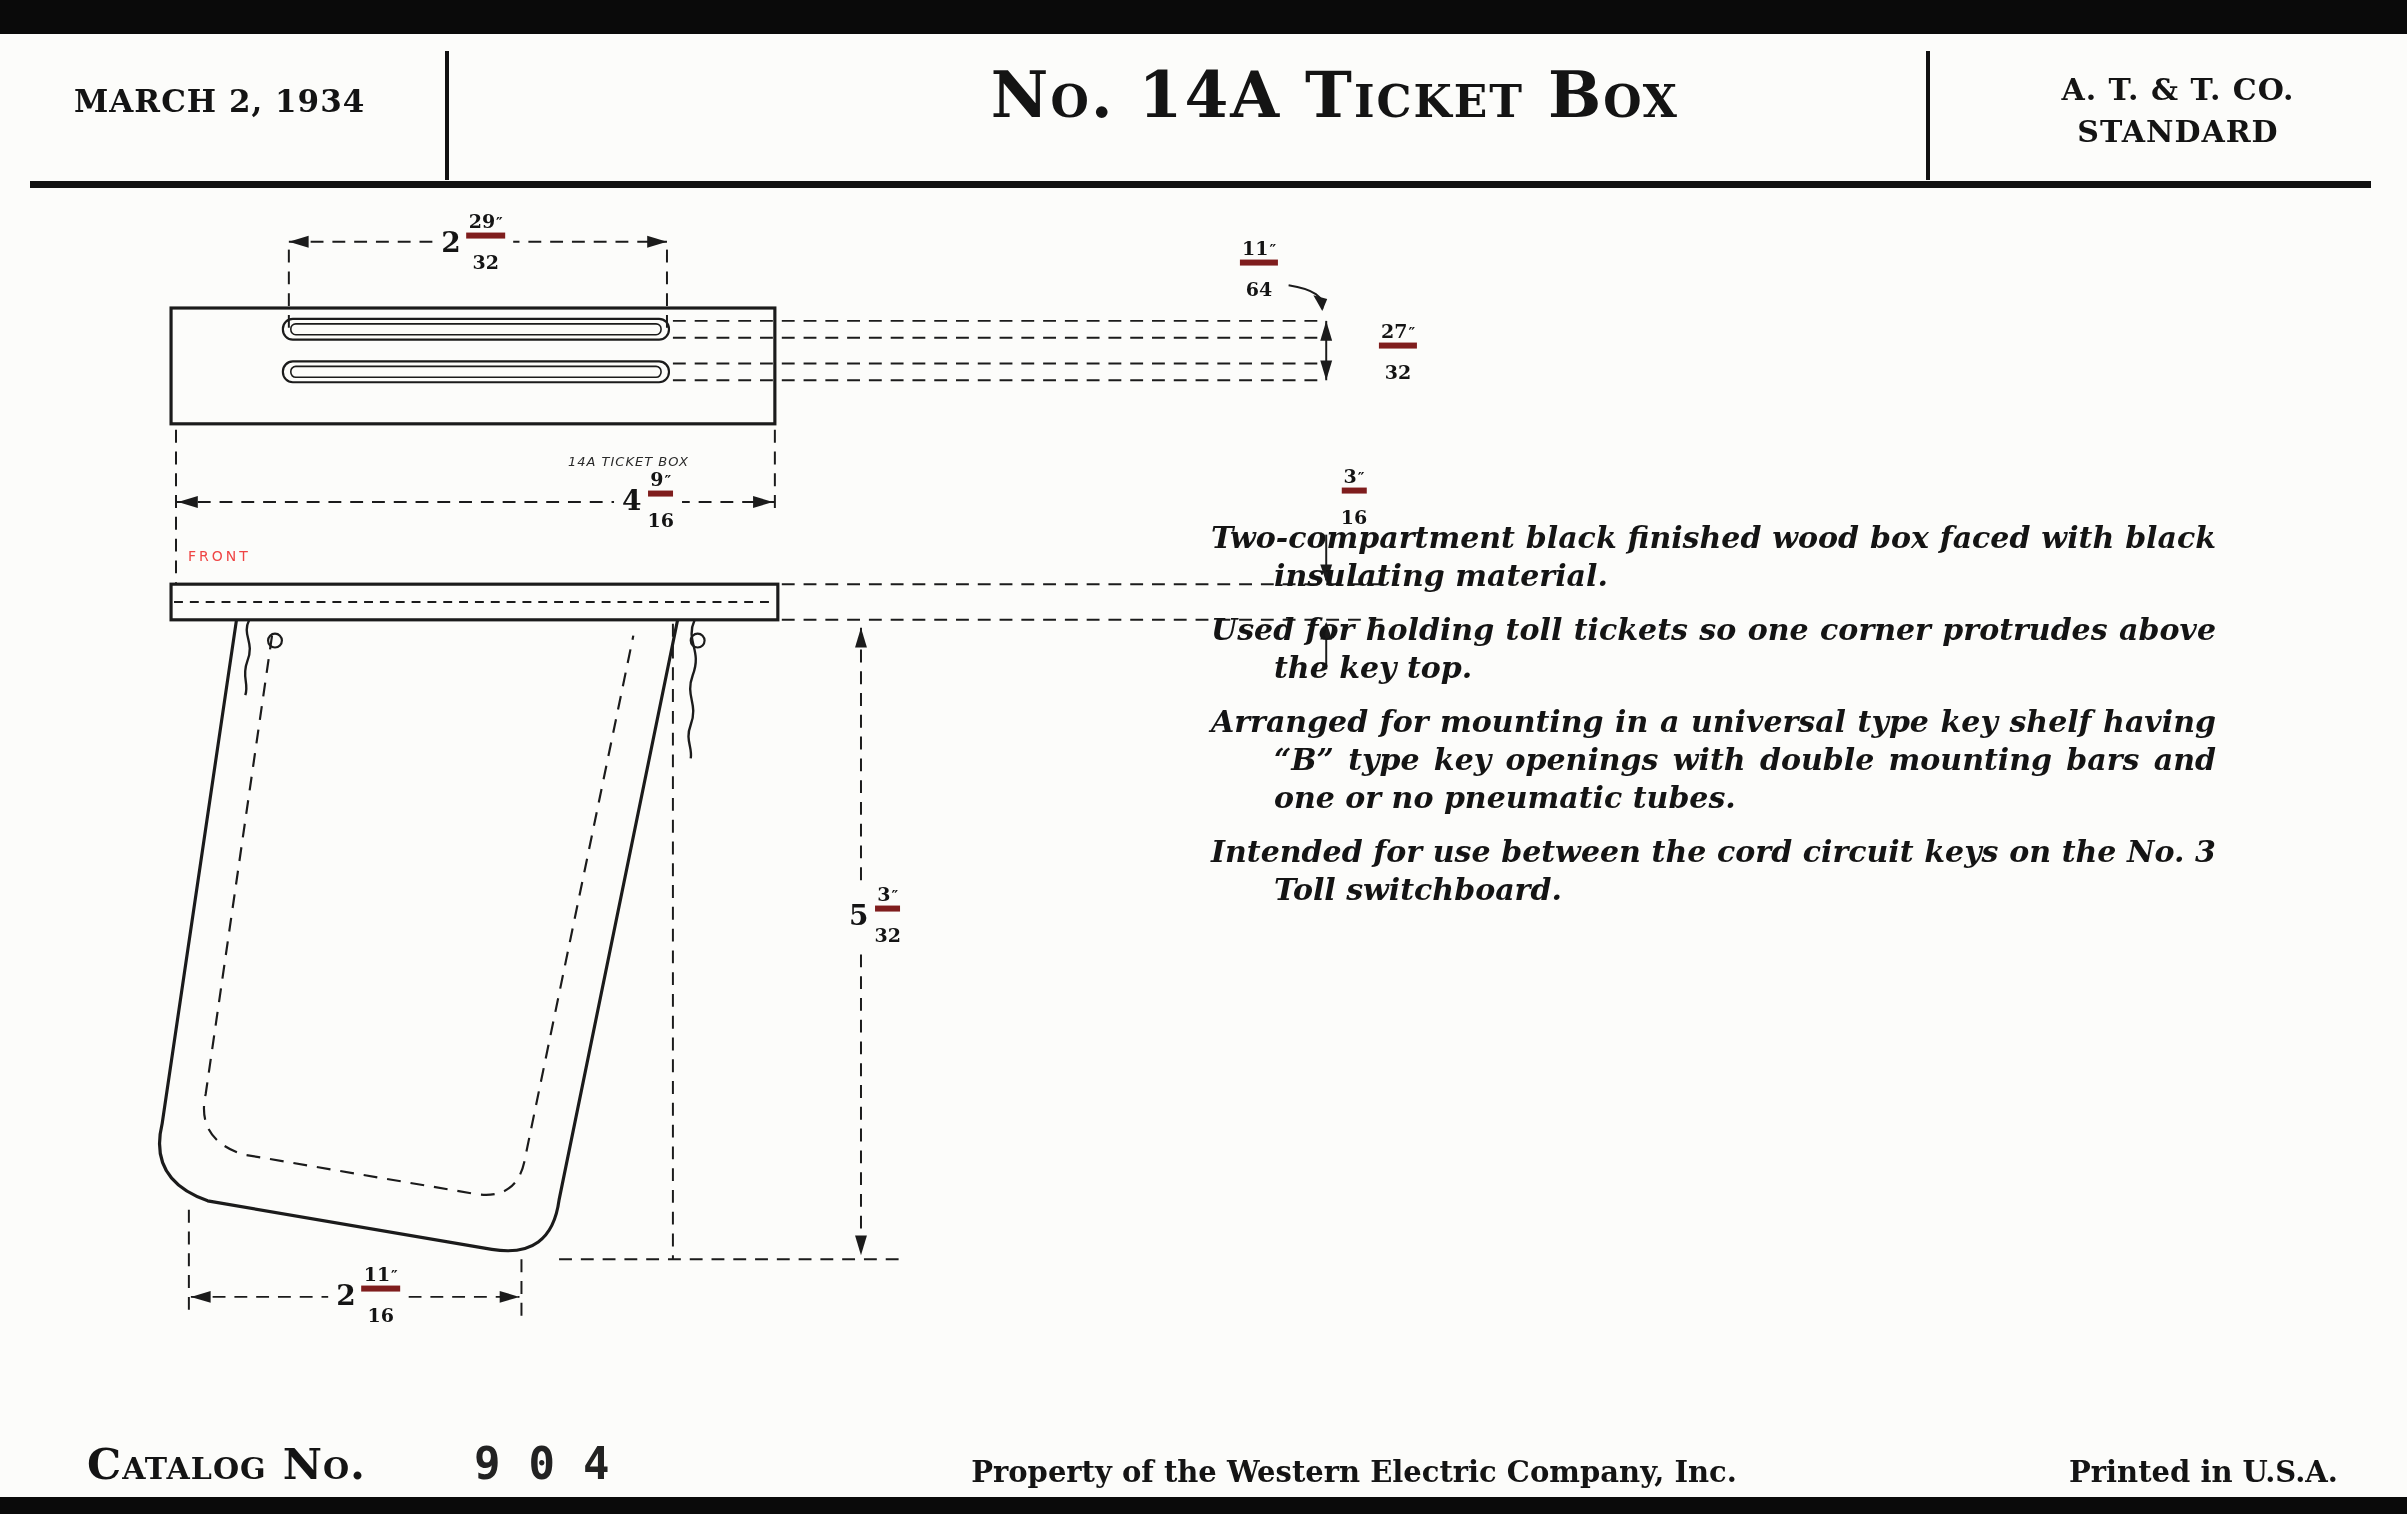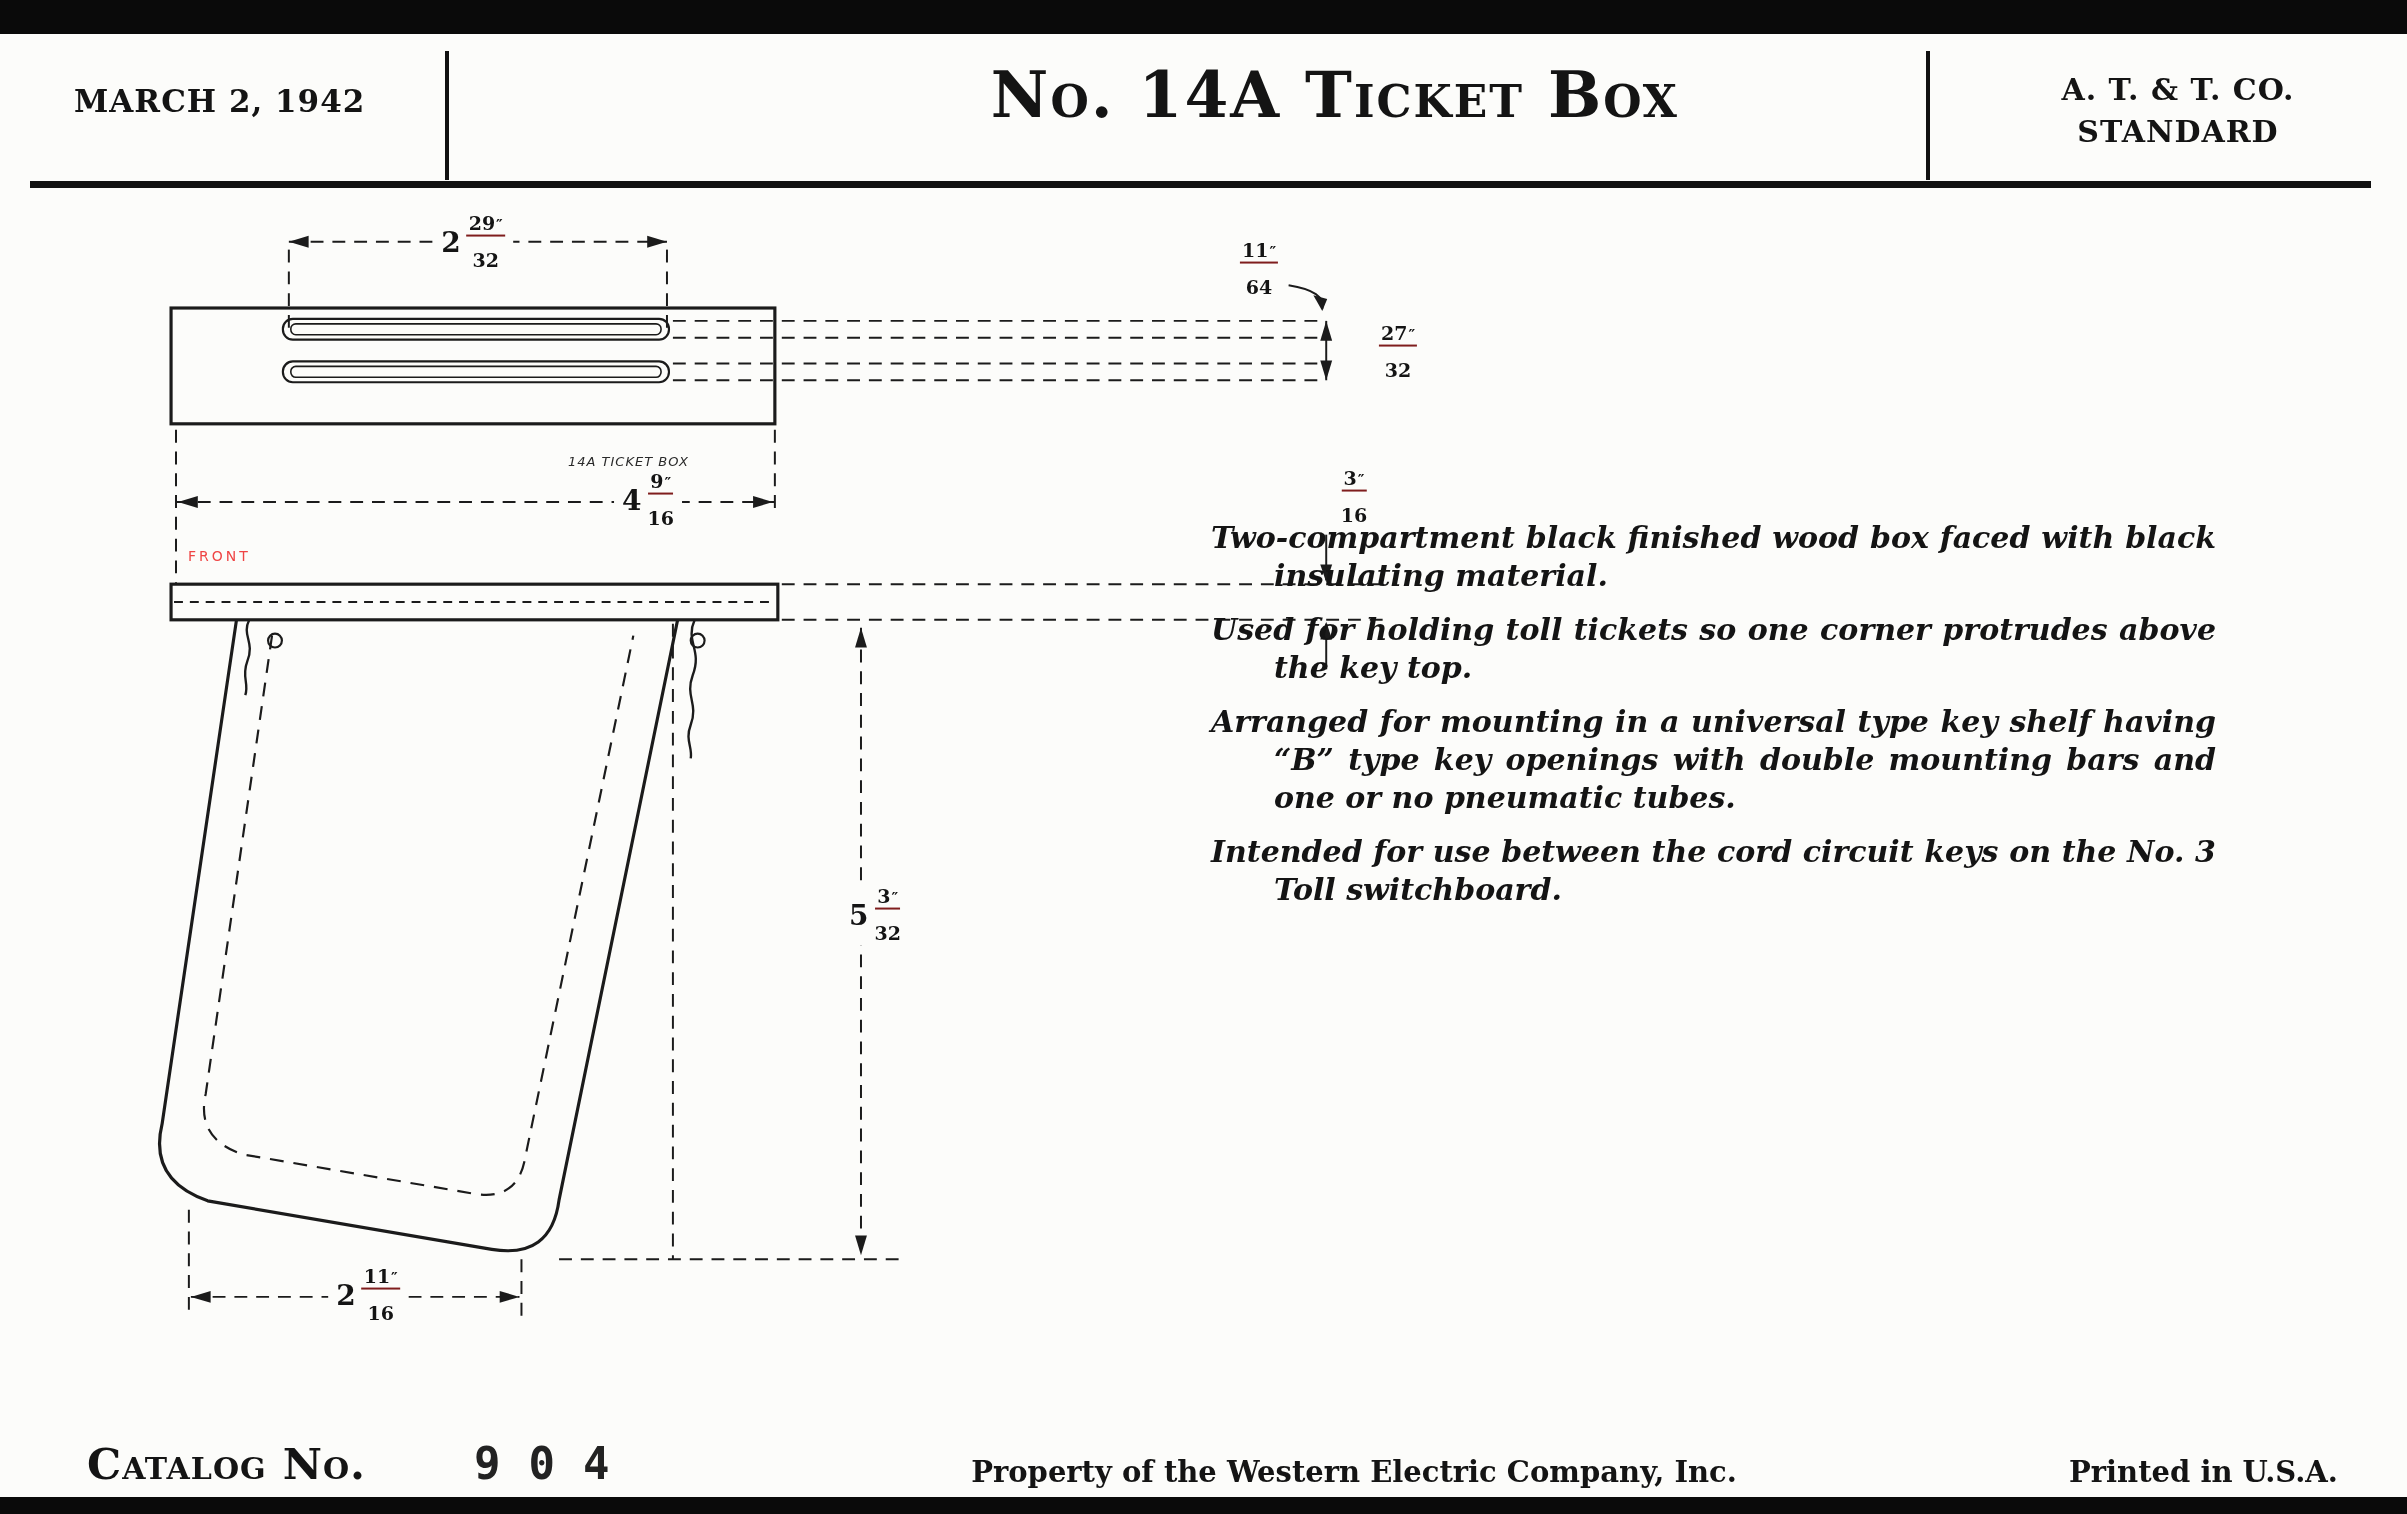--- a/index.html
+++ b/index.html
@@ -43,21 +43,21 @@
   }
   .dim{
     position:absolute;transform:translate(-50%,-50%);
     background:#fcfcfa;padding:2px 8px;
     font-weight:700;font-size:27px;color:#141414;
     white-space:nowrap;display:flex;align-items:center;gap:6px;
   }
   .fwhole{font-size:28px;}
   .fwhole:empty{display:none;}
   .frac{display:inline-flex;flex-direction:column;align-items:center;line-height:1.05;font-size:19px;}
-  .numrow{display:flex;align-items:baseline;border-bottom:2px solid #7f1d1d;padding:0 2px 1px;}
+  .numrow{display:flex;align-items:baseline;border-bottom:6px solid #7f1d1d;padding:0 2px 1px;}
   .fden{padding-top:14px;}
   .funit{font-size:15px;margin-left:1px;}
 
   
   .desc{position:absolute;left:1211px;top:519px;width:1005px;}
   .desc p{
     margin:0 0 16px 0;
     font-size:30px;font-weight:700;line-height:38px;
     text-align:justify;
     padding-left:63px;text-indent:-63px;
@@ -73,21 +73,21 @@
   .printed{position:absolute;left:2069px;top:1455px;font-size:29px;font-weight:700;}
 </style>
 </head>
 <body>
 
 <div class="page">
 
   <div class="topbar"></div>
 
   <header>
-    <div class="h-date">MARCH 2, 1942</div>
+    <div class="h-date">MARCH 2, 1934</div>
     <div class="h-div h-div1"></div>
     <h1 class="h-title">No. 14A Ticket Box</h1>
     <div class="h-div h-div2"></div>
     <div class="h-org">
       <div>A. T. &amp; T. CO.</div>
       <div>STANDARD</div>
     </div>
     <div class="h-rule"></div>
   </header>
 

